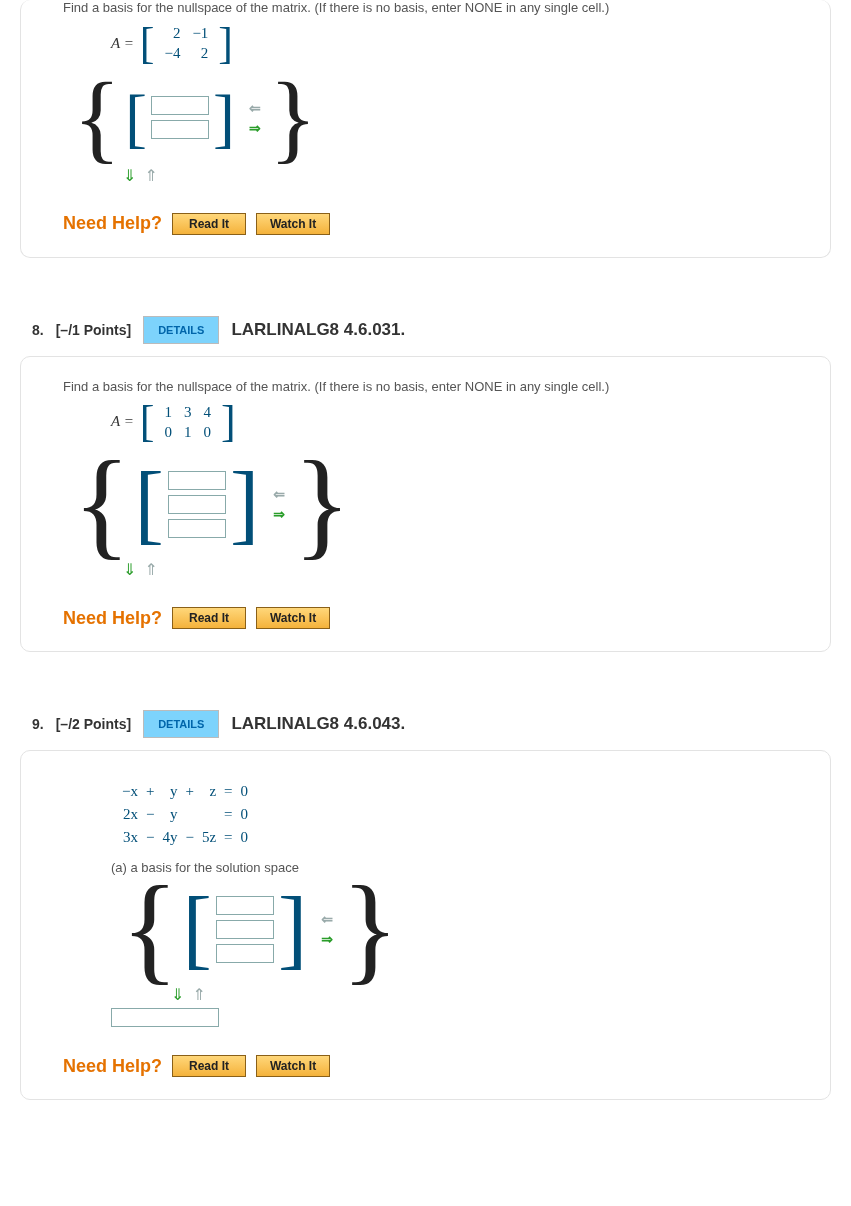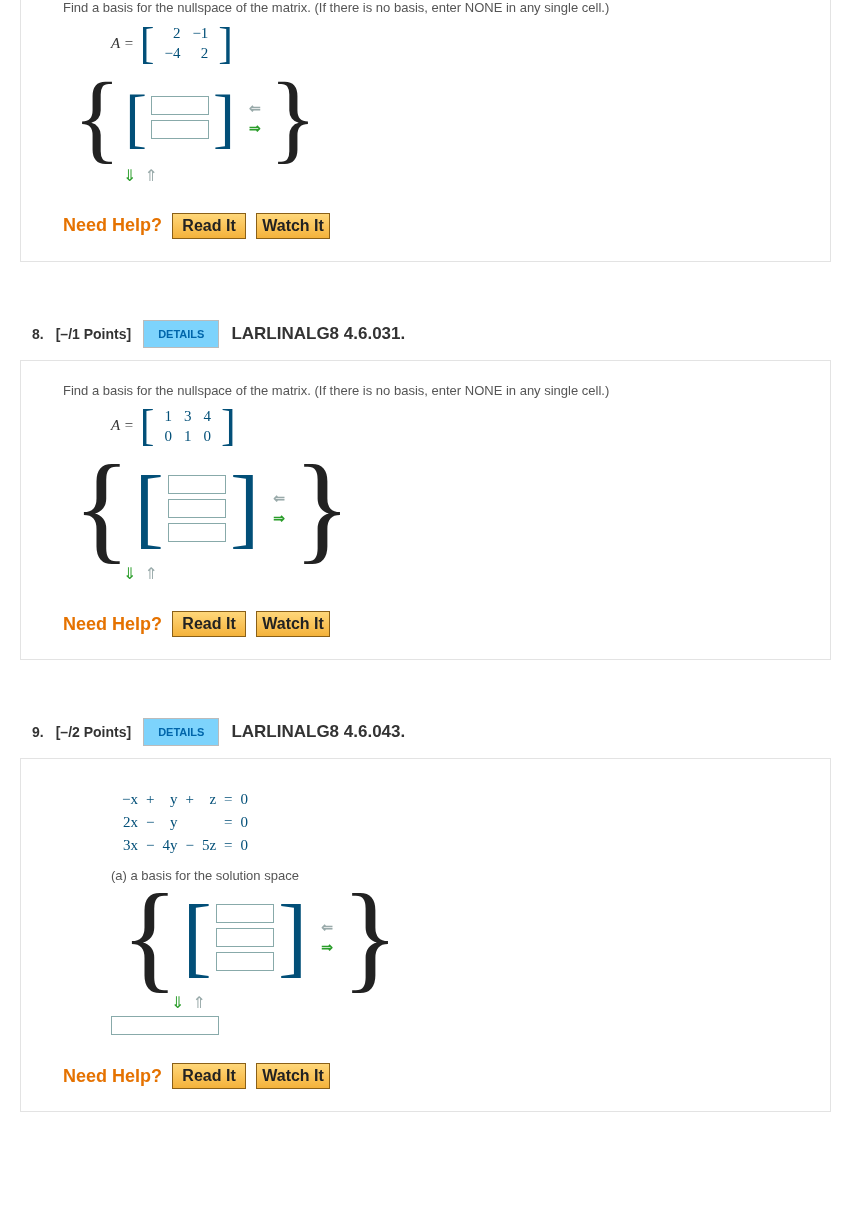--- a/index.html
+++ b/index.html
@@ -28,21 +28,21 @@
     padding: 7px 14px;
     cursor: pointer;
     font-family: inherit;
   }
   .exercise-ref { font-weight: bold; font-size: 17px; color: #333; }
   .question-body {
     border: 1px solid #e3e3e3;
     border-top-color: #e3e3e3;
     padding: 22px 42px 22px 42px;
     margin: 0 20px 40px 20px;
-    border-radius: 0;
+    border-radius: 10px;
   }
   .question-body.top { border-top: none; margin-top:0; padding-top:0;}
   .prompt { color: #555; margin-bottom: 8px; }
   .matrix-row { display: flex; align-items: center; margin: 6px 0 14px 48px; }
   .matrix-label { font-style: italic; font-family: 'Times New Roman', serif; font-size: 15px; margin-right: 6px; }
   .bracket {
     font-family: 'Times New Roman', serif;
     font-size: 44px;
     line-height: 0.75;
     color: #024f78;
@@ -119,21 +119,21 @@
   .need-help {
     display: flex; align-items: center; gap: 10px; margin-top: 28px;
   }
   .need-help-label { color: #e57200; font-weight: bold; font-size: 18px; }
   .hh-btn {
     background: linear-gradient(#ffd77a, #f4b23b);
     border: 1.5px solid #8a6018;
     padding: 3px 0;
     width: 74px;
     text-align: center;
-    font-size: 16px;
+    font-size: 12px;
     font-weight: bold;
     color: #222;
     cursor: pointer;
     font-family: inherit;
   }
   .eqsys {
     font-family: 'Times New Roman', serif;
     font-size: 15px;
     color: #024f78;
     margin: 6px 0 10px 54px;

